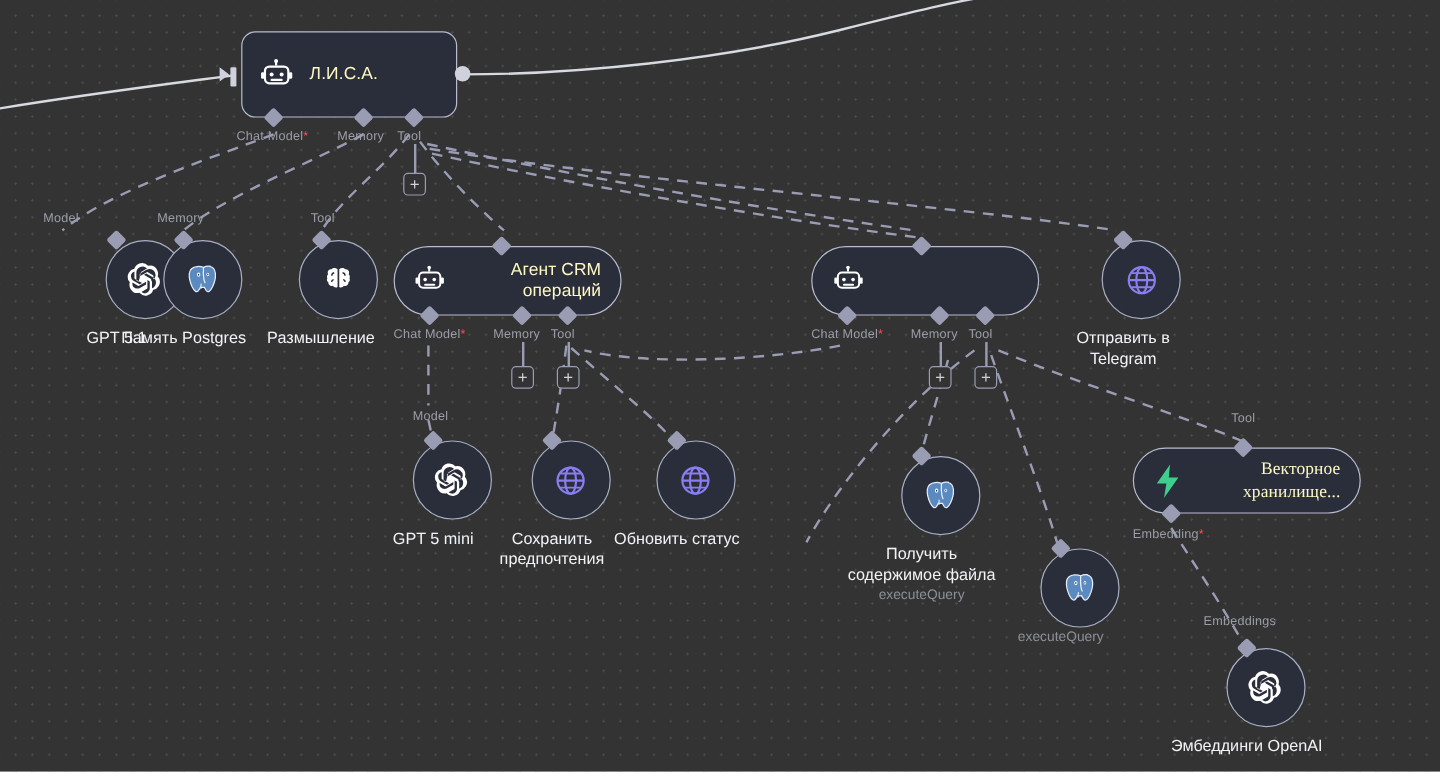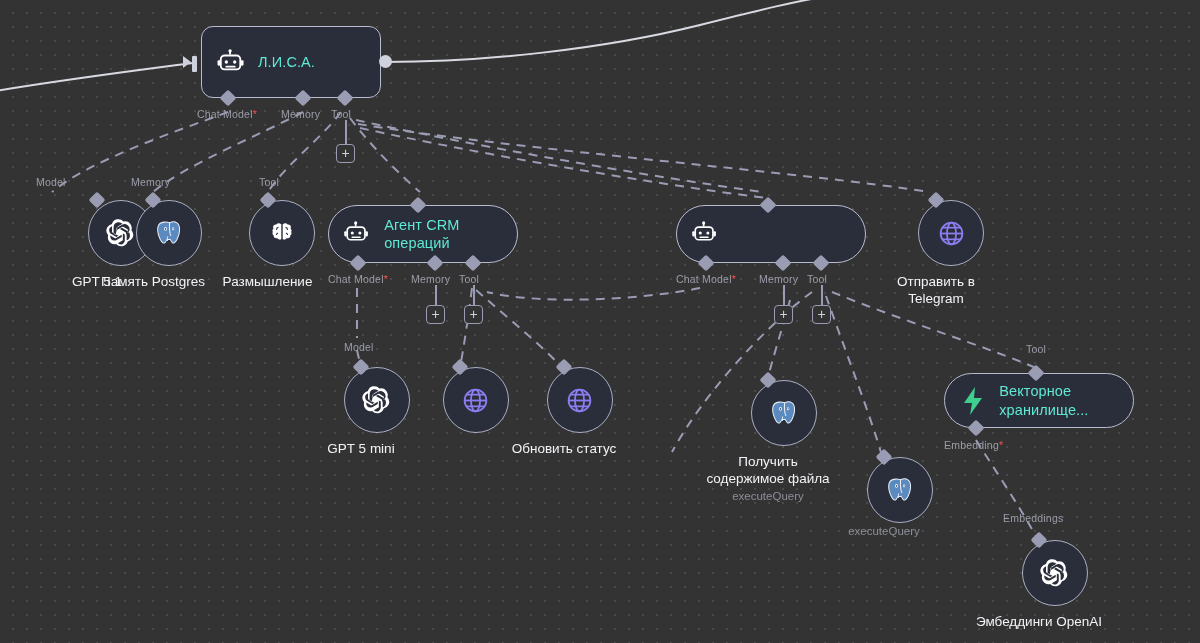--- a/index.html
+++ b/index.html
@@ -22,21 +22,22 @@
 
   
   .node { position: absolute; }
 
   
   .boxnode {
     background: #2a2d3a;
     border: 1.4px solid #b9bcd0;
     display: flex; align-items: center;
     padding: 0 16px 0 14px;
-    color: #5eead4;
+    color: #fef9c3;
+    text-align: right;
   }
   .boxnode.rect { border-radius: 12px; }
   .boxnode.pill { border-radius: 999px; }
   .boxnode .nlabel {
     font-size: 14.5px; line-height: 1.25; margin-left: 12px;
     letter-spacing: .1px;
   }
 
   
   .circlenode {
@@ -244,21 +245,21 @@
     <div class="portlabel" style="left:131px; top:68px;">Tool</div>
     <div style="position:absolute; left:107px; top:80px; width:1.5px; height:22px; background:#9a9cb4;"></div>
     <div class="plusbtn" style="left:98px; top:100px;">+</div>
     <div style="position:absolute; left:145px; top:80px; width:1.5px; height:22px; background:#9a9cb4;"></div>
     <div class="plusbtn" style="left:136px; top:100px;">+</div>
   </div>
 
   <div class="node" style="left:944px; top:373px;">
     <div class="portlabel" style="left:82px; top:-30px;">Tool</div>
     <div class="diamond" style="left:86px; top:-6px;"></div>
-    <div class="boxnode pill" style="width:190px; height:55px;">
+    <div class="boxnode pill" style="width:190px; height:55px;font-family:Liberation Serif, serif;">
       <span class="boltwrap">
         <svg viewBox="0 0 26 30" width="26" height="30">
           <path d="M15 1 L4 17 L12 17 L10 29 L22 12 L14 12 Z" fill="#3ecf8e"></path>
         </svg>
       </span>
       <span class="nlabel" style="width:125px;">Векторное хранилище...</span>
     </div>
     <div class="diamond" style="left:26px; top:49px;"></div>
     <div class="portlabel" style="left:0px; top:66px;">
       <span>Embedding</span><span class="req">*</span>
@@ -346,20 +347,21 @@
     <div class="circlenode" style="margin-left:31px;">
       <span class="icon globeicon">
         <svg viewBox="0 0 32 32" width="29" height="29">
           <circle cx="16" cy="16" r="12" stroke="#8b7df0" stroke-width="2" fill="none"></circle>
           <ellipse cx="16" cy="16" rx="5" ry="12" stroke="#8b7df0" stroke-width="2" fill="none"></ellipse>
           <line x1="4" y1="16" x2="28" y2="16" stroke="#8b7df0" stroke-width="2"></line>
           <path d="M6.5 9.5h19M6.5 22.5h19" stroke="#8b7df0" stroke-width="1.7" fill="none"></path>
         </svg>
       </span>
     </div>
+    <div class="sublabel wrap" style="width:128px;">Сохранить предпочтения</div>
   </div>
 
   <div class="circlewrap" style="left:500px; top:367px; width:128px;">
     <div class="diamond" style="left:58px; top:-6px;"></div>
     <div class="circlenode" style="margin-left:31px;">
       <span class="icon globeicon">
         <svg viewBox="0 0 32 32" width="29" height="29">
           <circle cx="16" cy="16" r="12" stroke="#8b7df0" stroke-width="2" fill="none"></circle>
           <ellipse cx="16" cy="16" rx="5" ry="12" stroke="#8b7df0" stroke-width="2" fill="none"></ellipse>
           <line x1="4" y1="16" x2="28" y2="16" stroke="#8b7df0" stroke-width="2"></line>

